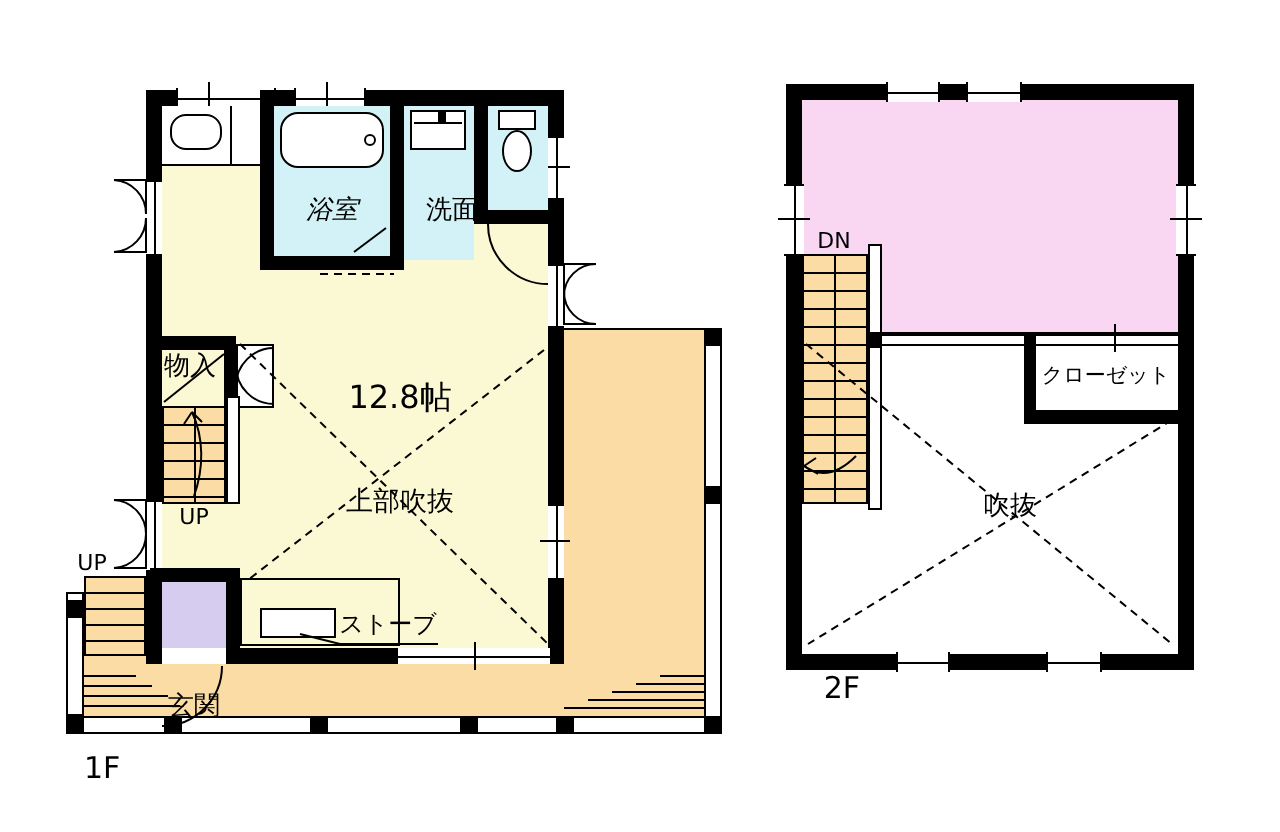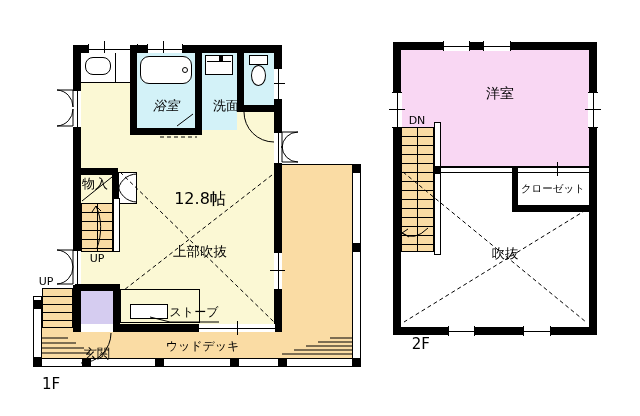--- a/index.html
+++ b/index.html
@@ -113,21 +113,20 @@
   <div class="room-label" style="left:81px;top:299px;width:32px;font-size:13px;margin-top:48px;">玄関</div>
   <div class="room-label" style="left:34px;top:276px;width:24px;font-size:11px;">UP</div>
 
   <div class="abs" style="left:120px;top:289px;width:80px;height:34px;border:1px solid #000;box-sizing:border-box;"></div>
   <div class="fixture" style="left:130px;top:304px;width:38px;height:15px;"></div>
   <div class="room-label" style="left:168px;top:306px;width:52px;font-size:12px;">ストーブ</div>
 
   <div class="room-label" style="left:150px;top:191px;width:100px;font-size:16px;">12.8帖</div>
   <div class="room-label" style="left:145px;top:244px;width:110px;font-size:13.5px;">上部吹抜</div>
 
-  <div class="room-label" style="left:150px;top:340px;width:105px;font-size:12px;">ウッドデッキ</div>
   <div class="room-label" style="left:42px;top:377px;width:30px;font-size:15px;text-align:left;">1F</div>
 
   <div class="wall" style="left:393px;top:42px;width:204px;height:293px;"></div>
   <div class="abs" style="left:401px;top:50px;width:188px;height:277px;background:#fff;"></div>
   <div class="abs" style="left:401px;top:50px;width:188px;height:117px;background:#F9D7F3;"></div>
 
   <div class="hwin" style="left:443px;top:41px;width:25px;height:10px;"></div>
   <div class="hwin" style="left:483px;top:41px;width:26px;height:10px;"></div>
   <div class="vwin" style="left:392px;top:92px;width:10px;height:34px;"></div>
   <div class="htick" style="left:389px;top:109px;width:16px;"></div>
@@ -141,21 +140,20 @@
   <div class="room-label" style="left:404px;top:115px;width:26px;font-size:11px;">DN</div>
 
   <div class="abs" style="left:441px;top:166px;width:148px;height:7px;background:#fff;border-top:2px solid #000;border-bottom:1px solid #000;box-sizing:border-box;"></div>
   <div class="wall" style="left:434px;top:166px;width:7px;height:8px;"></div>
   <div class="vtick" style="left:557px;top:162px;height:14px;"></div>
 
   <div class="wall" style="left:512px;top:167px;width:6px;height:45px;"></div>
   <div class="wall" style="left:512px;top:205px;width:85px;height:7px;"></div>
   <div class="room-label" style="left:515px;top:183px;width:76px;font-size:10.5px;">クローゼット</div>
 
-  <div class="room-label" style="left:450px;top:86px;width:100px;font-size:14px;">洋室</div>
   <div class="room-label" style="left:465px;top:246px;width:80px;font-size:13.5px;">吹抜</div>
   <div class="room-label" style="left:400px;top:337px;width:30px;font-size:15px;text-align:right;">2F</div>
 
   <svg class="overlay" width="640" height="416" viewBox="0 0 640 416">
     <g stroke="#000" stroke-width="1" fill="#fff">
       <path d="M73 90 L57 90 A17 17 0 0 1 73 107 Z"></path>
       <path d="M73 126 L57 126 A17 17 0 0 0 73 109 Z"></path>
       <path d="M73 250 L57 250 A17 17 0 0 1 73 267 Z"></path>
       <path d="M73 284 L57 284 A17 17 0 0 0 73 267 Z"></path>
       <path d="M282 132 L298 132 A16 16 0 0 0 282 148 Z"></path>

